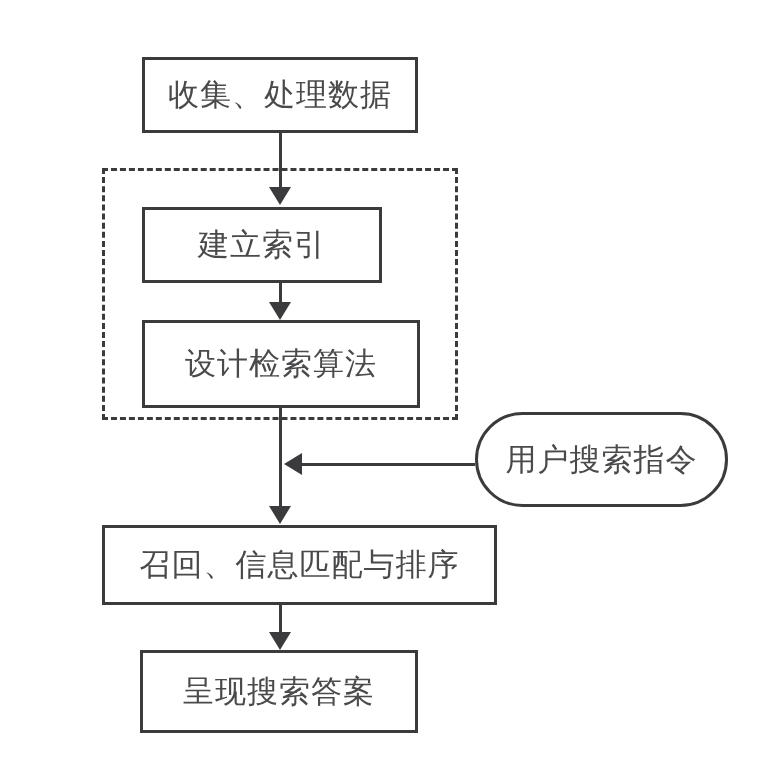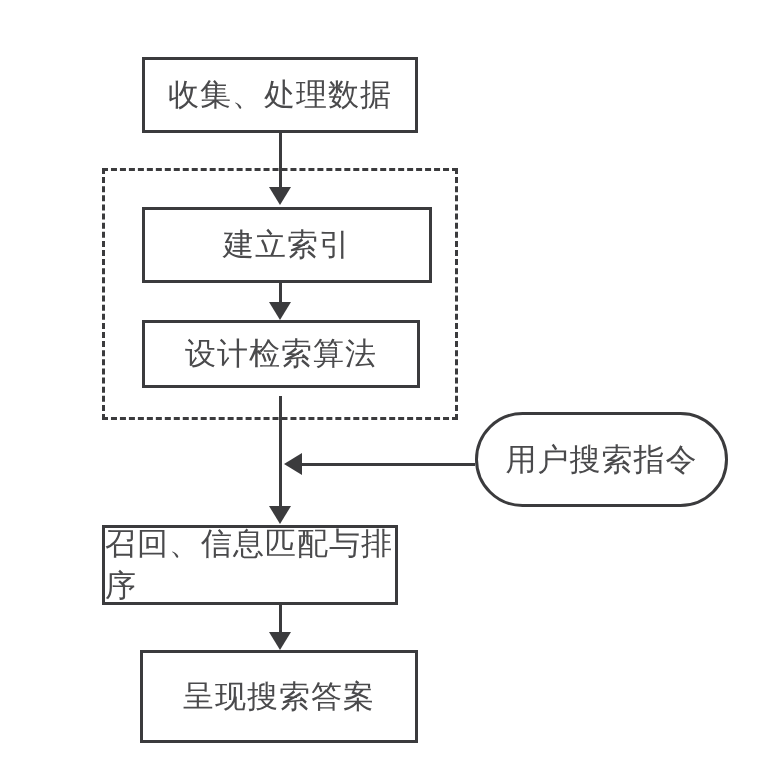--- a/index.html
+++ b/index.html
@@ -20,21 +20,21 @@
   .node {
     position: absolute;
     border: 3px solid var(--line);
     background: var(--background);
     color: var(--text);
     font-size: 31px;
     letter-spacing: 1px;
     display: flex;
     align-items: center;
     justify-content: center;
-    text-align: left;
+    text-align: center;
     z-index: 3;
   }
   .group-dashed {
     position: absolute;
     border: 3px dashed var(--line);
     background: transparent;
     z-index: 1;
   }
   .vline {
     position: absolute;
@@ -66,25 +66,25 @@
   }
   .stadium {
     border-radius: 48px;
     flex-direction: column;
     line-height: 1.3;
   }
 
   
   .n-collect   { left: 142px; top: 57px;  width: 276px; height: 76px; }
   .g-offline   { left: 102px; top: 168px; width: 356px; height: 252px; }
-  .n-index     { left: 142px; top: 207px; width: 290px; height: 76px; }
-  .n-algorithm { left: 142px; top: 320px; width: 278px; height: 68px; }
+  .n-index     { left: 142px; top: 207px; width: 240px; height: 76px; }
+  .n-algorithm { left: 142px; top: 320px; width: 278px; height: 88px; }
   .n-query     { left: 475px; top: 412px; width: 253px; height: 95px; }
-  .n-recall    { left: 102px; top: 525px; width: 296px; height: 80px; }
-  .n-result    { left: 140px; top: 650px; width: 278px; height: 93px; }
+  .n-recall    { left: 102px; top: 525px; width: 395px; height: 80px; }
+  .n-result    { left: 140px; top: 650px; width: 278px; height: 83px; }
 
   
   .c1-line { left: 279px; top: 133px; height: 56px; }
   .c1-head { left: 269px; top: 187px; }
   .c2-line { left: 279px; top: 283px; height: 21px; }
   .c2-head { left: 269px; top: 302px; }
   .c3-line { left: 279px; top: 396px; height: 111px; }
   .c3-head { left: 269px; top: 506px; }
   .c4-line { left: 279px; top: 605px; height: 29px; }
   .c4-head { left: 269px; top: 632px; }

